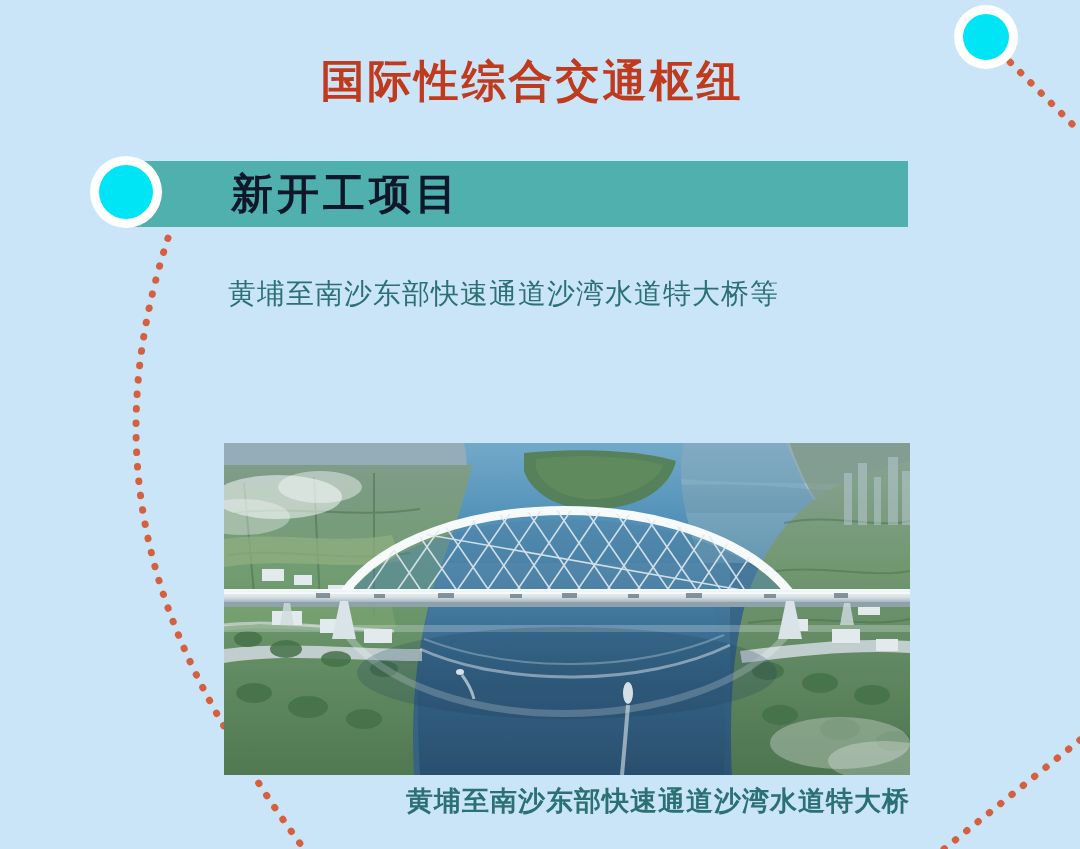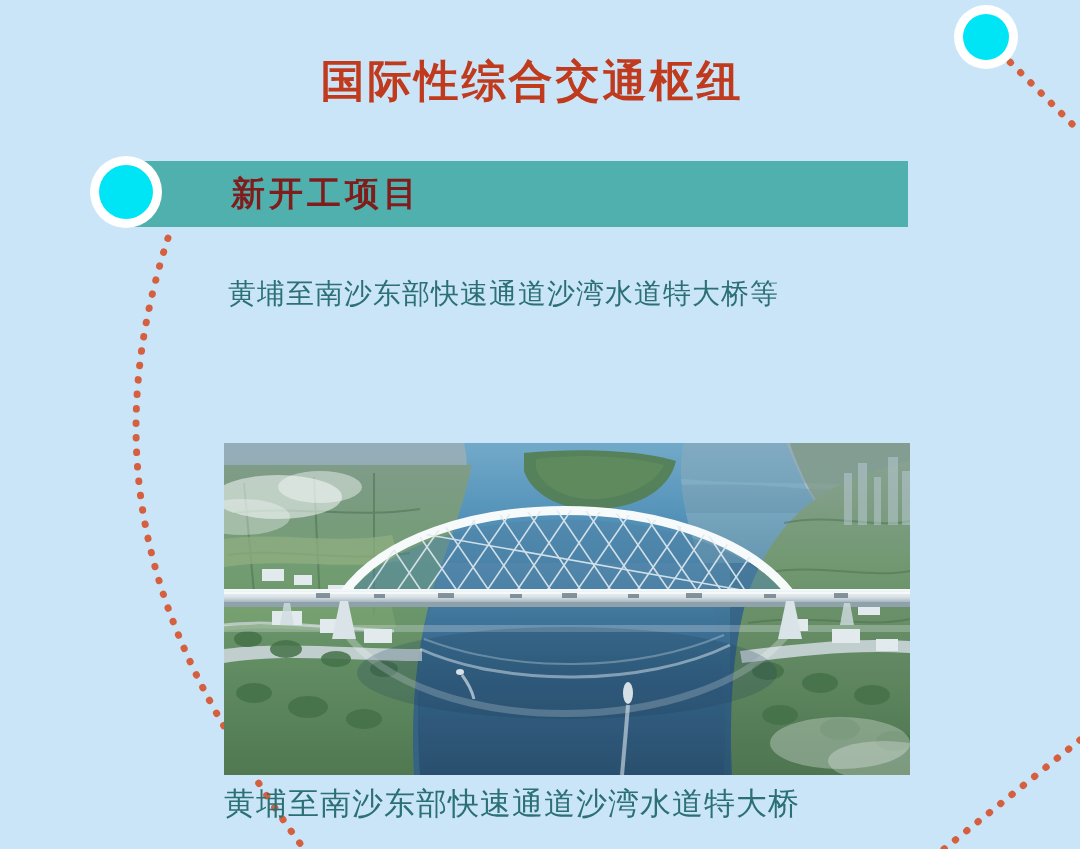--- a/index.html
+++ b/index.html
@@ -59,22 +59,22 @@
     width: 782px;
     height: 66px;
     background: #4fb0ad;
     z-index: 3;
   }
   .section-bar-label {
     position: absolute;
     left: 105px;
     top: 50%;
     transform: translateY(-50%);
-    color: #7f1d1d;
-    font-size: 34px;
+    color: #0f172a;
+    font-size: 42px;
     font-weight: bold;
     letter-spacing: 4px;
     white-space: nowrap;
   }
 
   
   .bullet-dot {
     position: absolute;
     border-radius: 50%;
     background: #00e5f5;
@@ -119,23 +119,23 @@
     background: #2e5d7a;
   }
   .photo svg { display: block; }
 
   
   .photo-caption {
     position: absolute;
     left: 224px;
     top: 783px;
     width: 686px;
-    text-align: left;
-    font-size: 31px;
-    font-weight: normal;
+    text-align: right;
+    font-size: 27px;
+    font-weight: bold;
     color: #2b7073;
     letter-spacing: 1px;
     white-space: nowrap;
     z-index: 4;
   }
 </style>
 </head>
 <body>
 
 <div id="stage">

